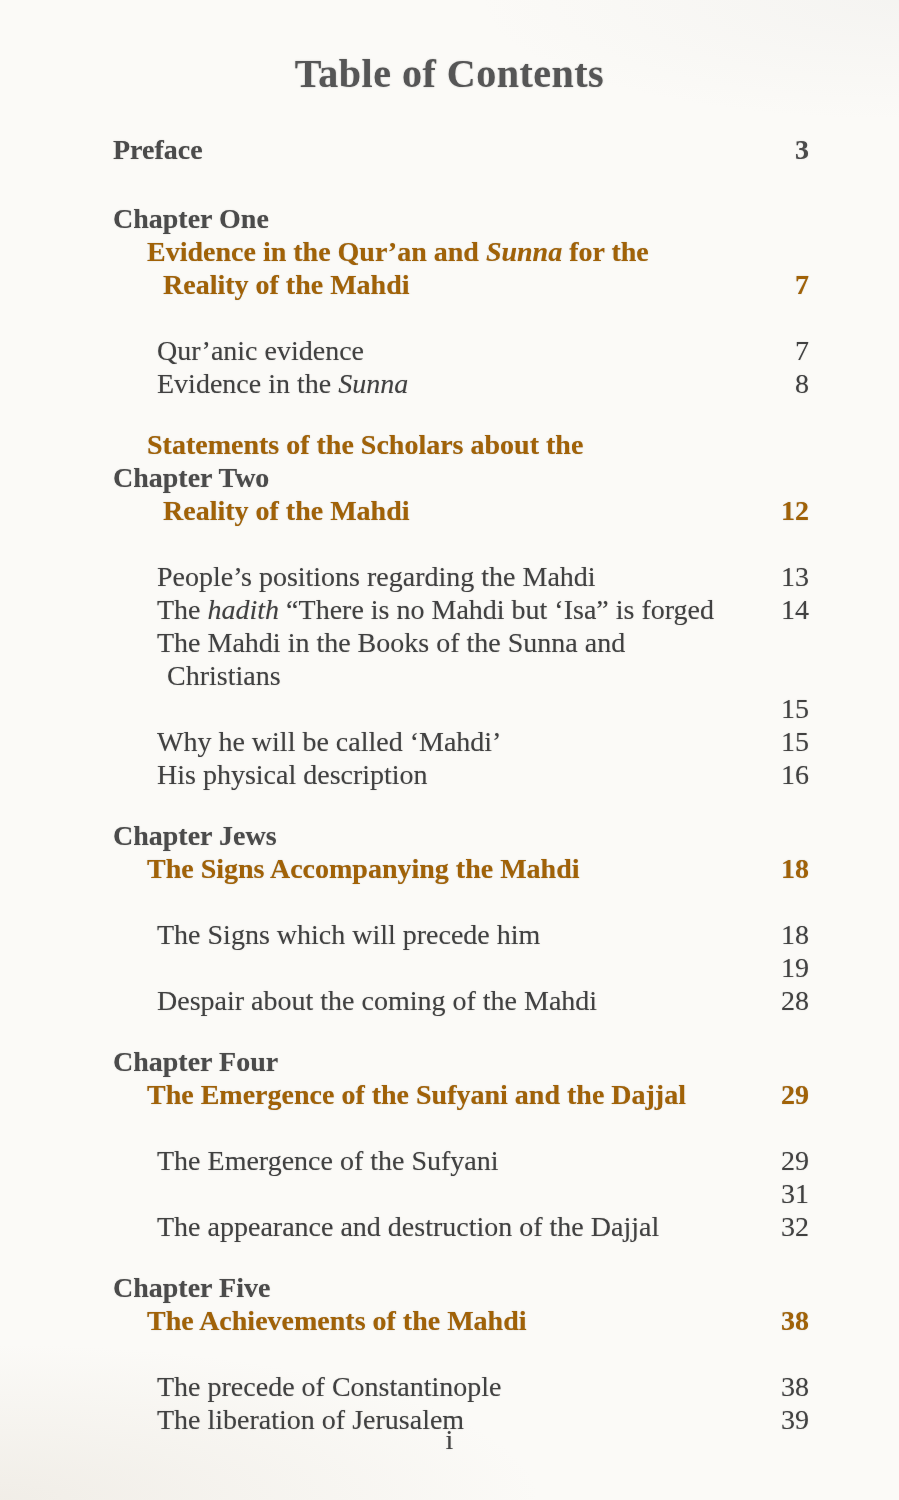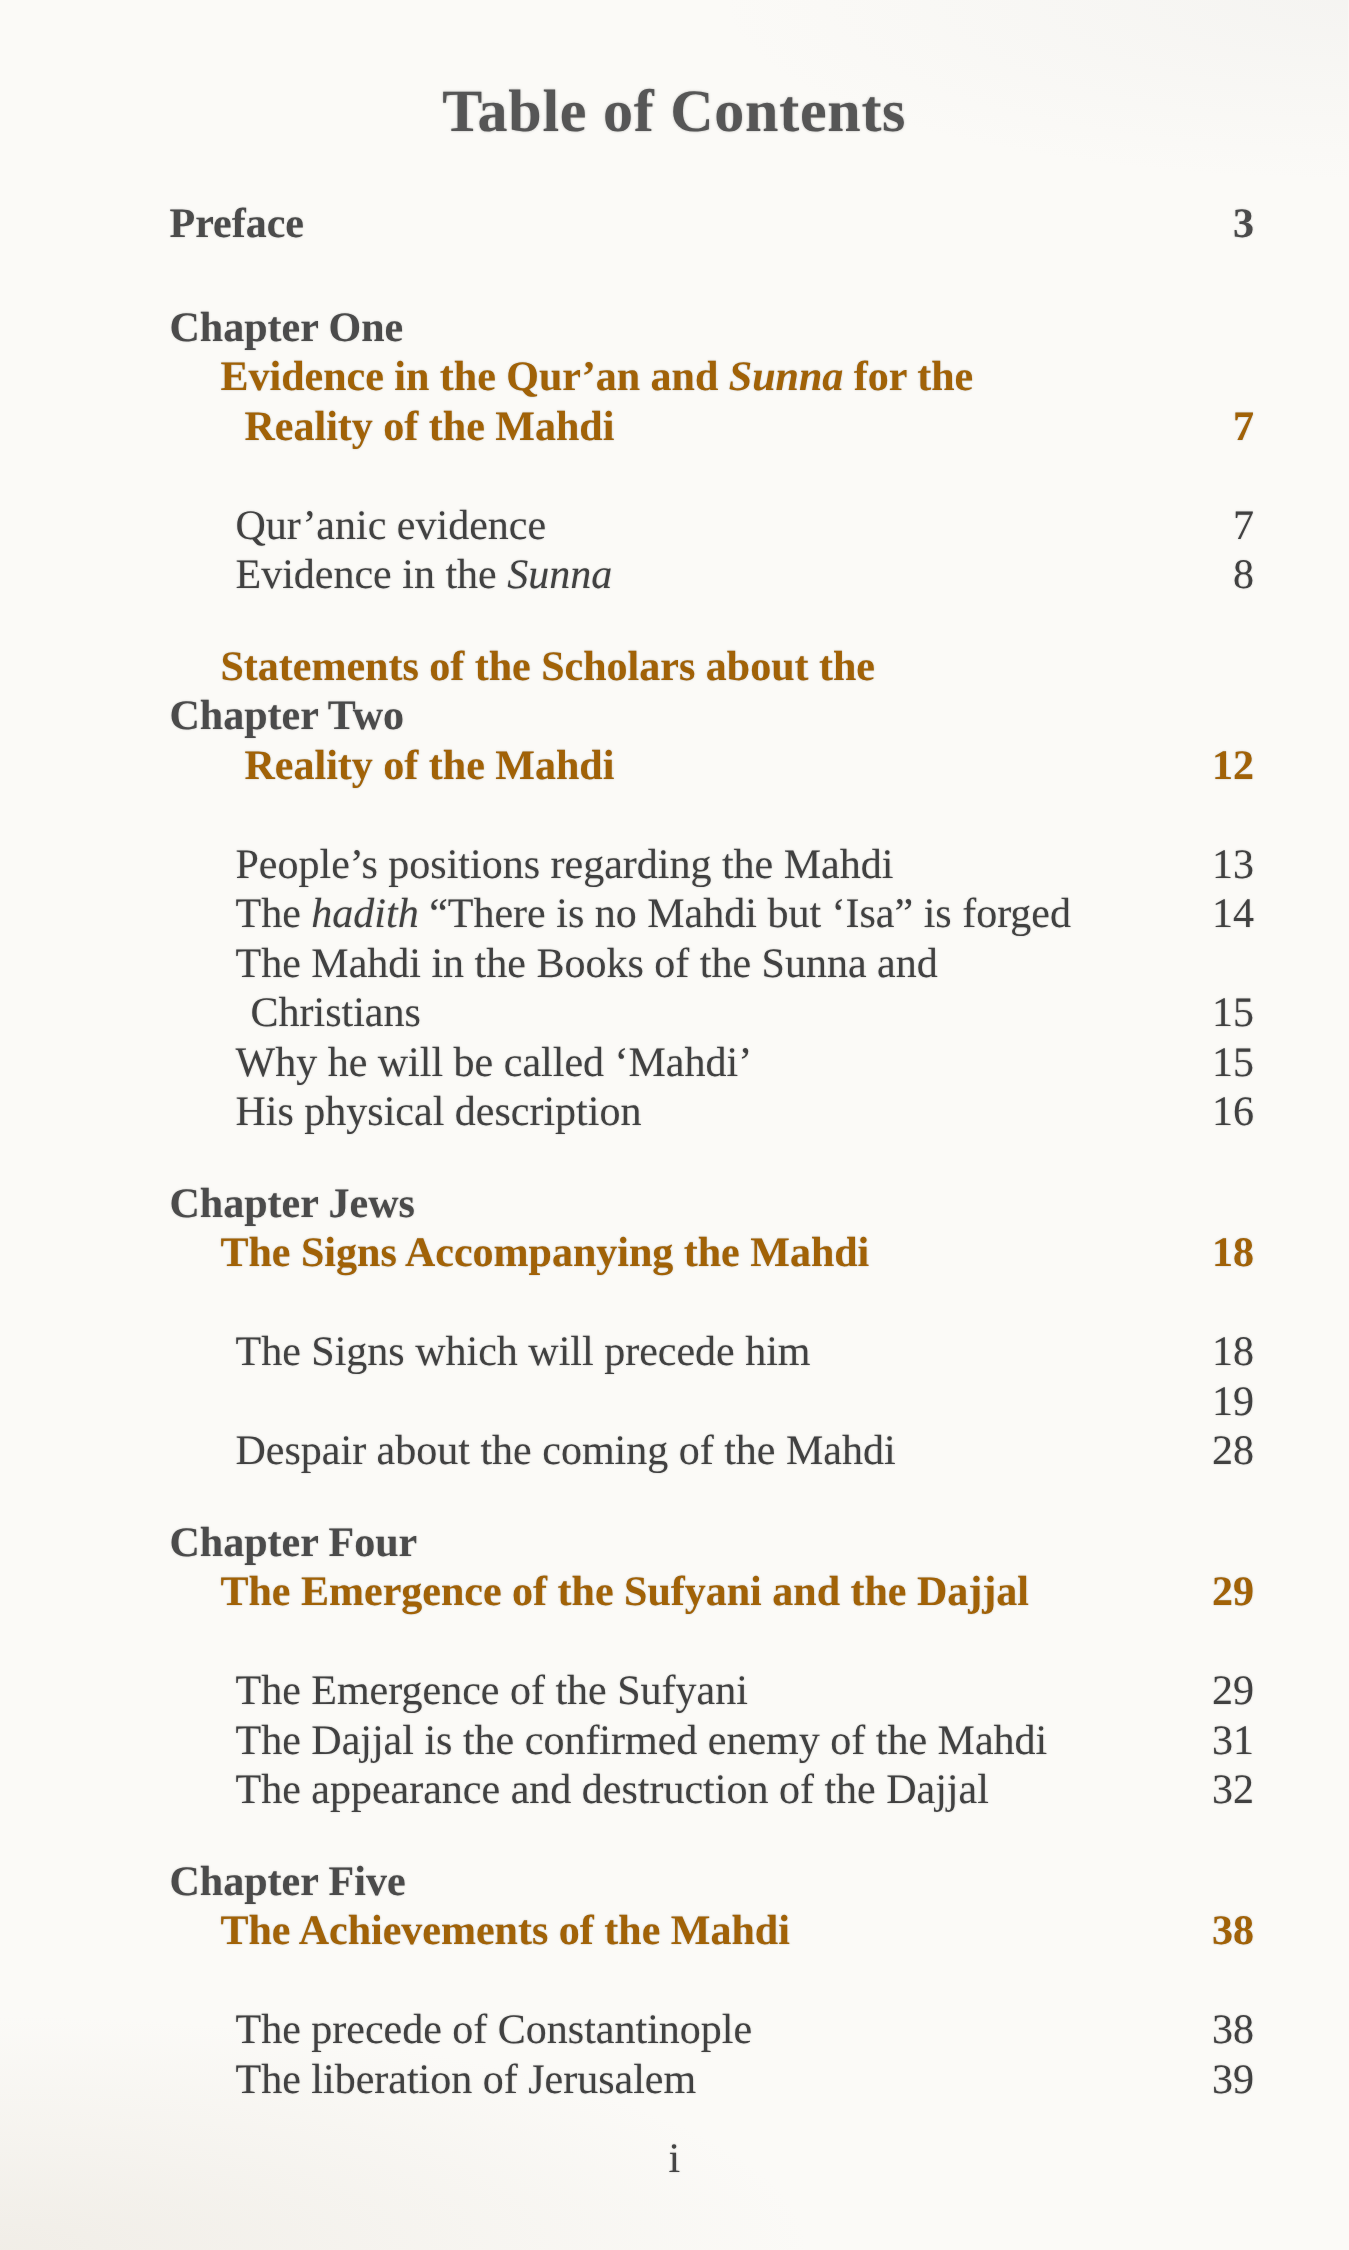--- a/index.html
+++ b/index.html
@@ -20,33 +20,33 @@
   }
   h1.title{
     margin:50px 0 36px 0;
     text-align:center;
     font-size:40px;
     font-weight:bold;
     color:#565656;
     letter-spacing:.5px;
     text-shadow:0 0 1.5px rgba(80,80,80,.45);
   }
-  .content{padding:0 63px 0 113px;}
+  .content{padding:0 90px 0 113px;}
   .row{
     display:flex;align-items:baseline;
     line-height:33px;font-size:28px;
     text-shadow:0 0 1.2px rgba(70,70,70,.38);
   }
   .row .lbl{white-space:nowrap;}
   .row .pnum{margin-left:auto;min-width:34px;text-align:right;padding-left:10px;}
   .heading{font-weight:bold;color:#4b4b4b;}
   .sub{padding-left:34px;font-weight:bold;color:#a16207;}
   .sub.cont{padding-left:50px;}
   .item{padding-left:44px;}
-  .item.cont{padding-left:54px;}
+  .item.cont{padding-left:54px;flex-direction:column;}
   .it{font-style:italic;}
   .gap-lg{height:36px;}
   .gap-md{height:33px;}
   .gap-sm{height:28px;}
   .footer{
     position:absolute;top:1424px;left:0;width:100%;
     text-align:center;font-size:28px;color:#454545;
     text-shadow:0 0 1.2px rgba(70,70,70,.38);
   }
 </style>
@@ -150,21 +150,20 @@
       <div class="row sub">
         <span class="lbl"><span>The Emergence of the Sufyani and the Dajjal</span></span>
         <span class="pnum">29</span>
       </div>
       <div class="gap-md"></div>
       <div class="row item">
         <span class="lbl"><span>The Emergence of the Sufyani</span></span>
         <span class="pnum">29</span>
       </div>
       <div class="row item">
-        <span class="lbl"><span>The Dajjal is the confirmed enemy of the Mahdi</span></span>
         <span class="pnum">31</span>
       </div>
       <div class="row item">
         <span class="lbl"><span>The appearance and destruction of the Dajjal</span></span>
         <span class="pnum">32</span>
       </div>
       <div class="gap-sm"></div>
       <div class="row heading">
         <span class="lbl"><span>Chapter Five</span></span>
         <span class="pnum"></span>

